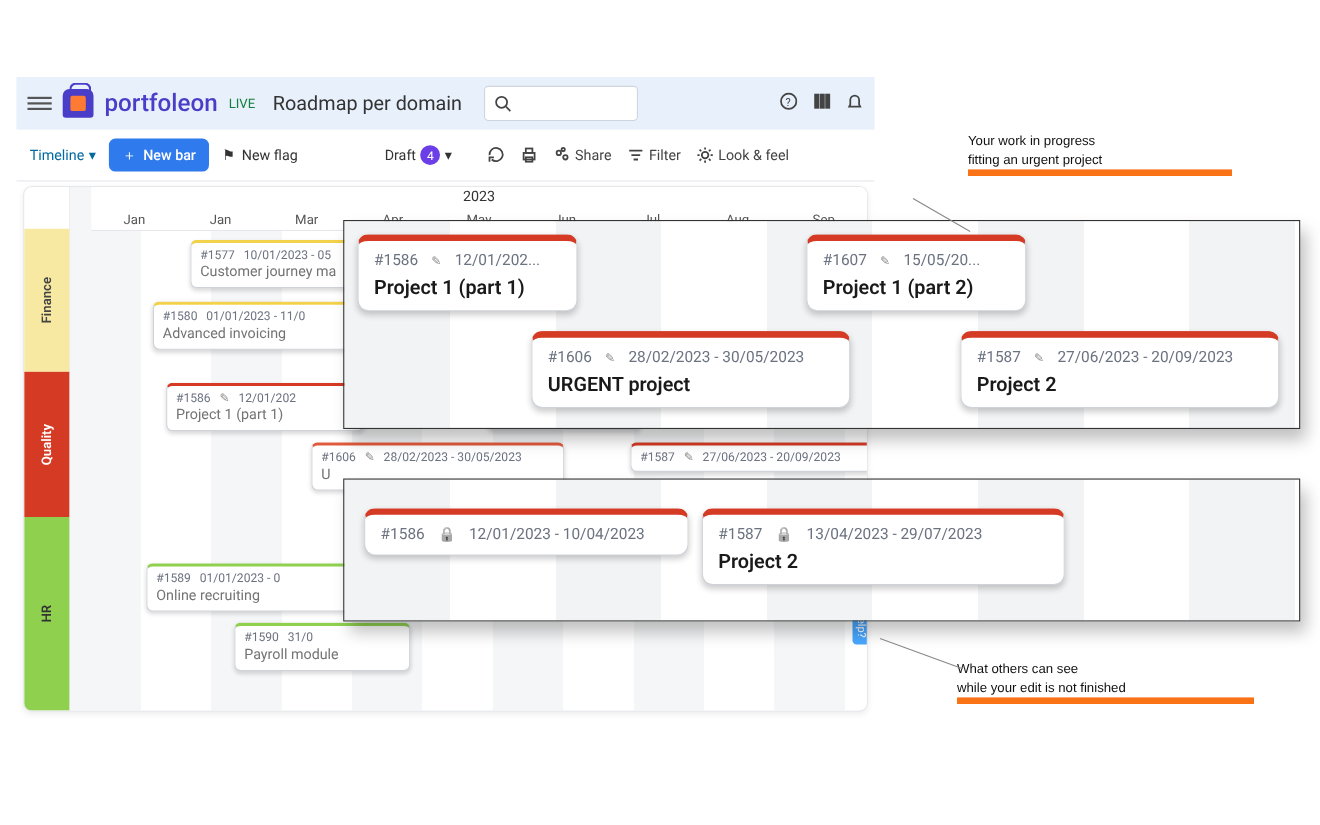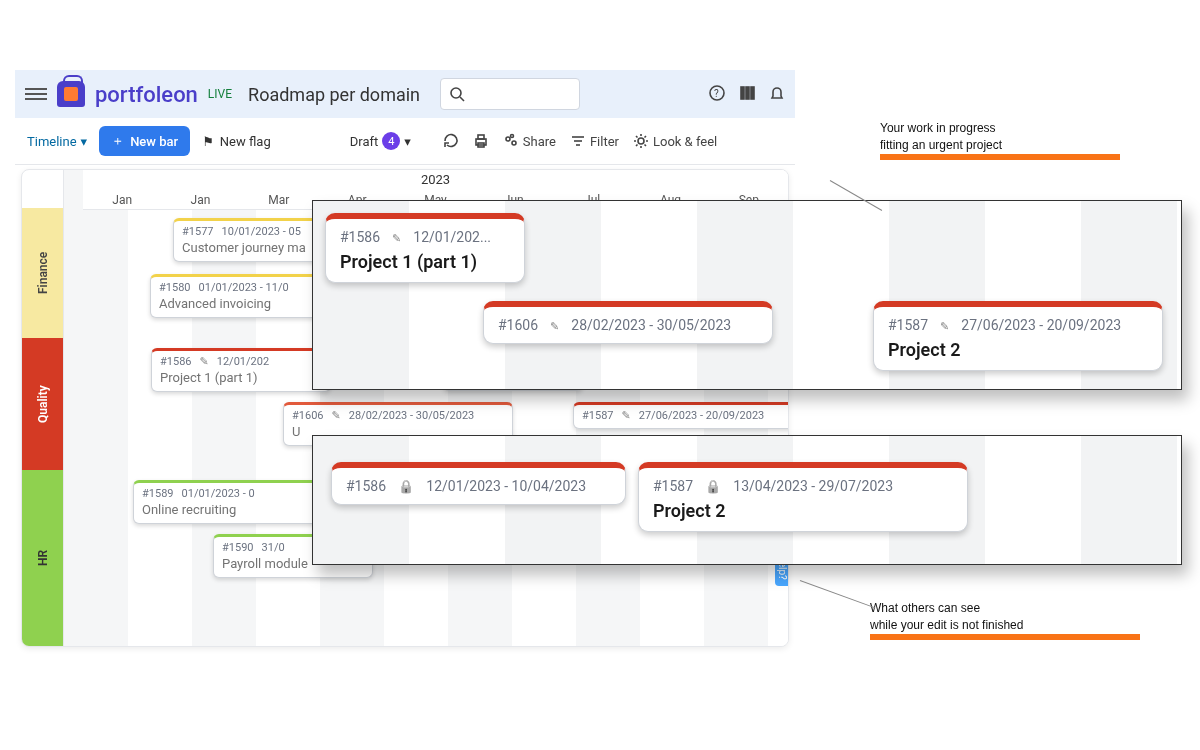--- a/index.html
+++ b/index.html
@@ -128,21 +128,21 @@
   .bar {
     position:absolute; background:#fff; border:1px solid #cfd3d9; border-top:3px solid;
     border-radius:6px; box-shadow: 0 2px 4px rgba(0,0,0,0.15);
     padding: 4px 8px 6px 8px; font-size:12px; color:#333;
   }
   .bar .meta { color:#6b7280; font-size:11px; display:flex; gap:8px; align-items:center; }
   .bar .title { font-size:13px; color:#737373; margin-top:2px; }
   .bar.yellow { border-top-color:#f2d24a; }
   .bar.red { border-top-color:#d43a24; }
   .bar.red2 { border-top-color:#e25a3c; }
-  .bar.green { border-top-color:#8fd14f; }
+  .bar.green { border-top-color:#8fd14f;margin-top:32px; }
   .pencil::before { content:"✎"; color:#888; font-size:11px; }
   .help-tab {
     position:absolute; right:-2px; bottom:60px;
     background:#49a7ff; color:#fff; font-size:10px;
     writing-mode: vertical-rl; padding:6px 2px;
     border-radius:4px 0 0 4px;
   }
 
   .overlay-panel {
     position:absolute;
@@ -295,21 +295,21 @@
       </div>
 
       <div class="row finance-section">
         <div class="bar yellow" style="left:90px; top:8px; width:200px;">
           <div class="meta">
               <span>#1577</span>
               <span>10/01/2023 - 05</span>
             </div>
           <div class="title">Customer journey ma</div>
         </div>
-        <div class="bar yellow" style="left:67px; top:64px; width:220px;">
+        <div class="bar yellow" style="left:56px; top:64px; width:220px;">
           <div class="meta">
               <span>#1580</span>
               <span>01/01/2023 - 11/0</span>
             </div>
           <div class="title">Advanced invoicing</div>
         </div>
       </div>
 
       <div class="row quality-section">
         <div class="bar red" style="left:68px; top:8px; width:180px;">
@@ -364,26 +364,35 @@
 
 <div class="overlay-panel panel-a">
   <div class="obar" style="left:12px; top:12px; width:200px;">
     <div class="ometa">
         <span>#1586</span>
         <span class="pencil"></span>
         <span>12/01/202...</span>
       </div>
     <div class="otitle">Project 1 (part 1)</div>
   </div>
+  <div class="obar" style="left:420px; top:12px; width:200px;">
+    <div class="ometa">
+        <span>#1607</span>
+        <span class="pencil"></span>
+        <span>15/05/20...</span>
+      </div>
+    <div class="otitle">Project 1 (part 2)</div>
+  </div>
   <div class="obar" style="left:170px; top:100px; width:290px;">
     <div class="ometa">
         <span>#1606</span>
         <span class="pencil"></span>
         <span>28/02/2023 - 30/05/2023</span>
       </div>
+    <div class="otitle">URGENT project</div>
   </div>
   <div class="obar" style="left:560px; top:100px; width:290px;">
     <div class="ometa">
         <span>#1587</span>
         <span class="pencil"></span>
         <span>27/06/2023 - 20/09/2023</span>
       </div>
     <div class="otitle">Project 2</div>
   </div>
 </div>

